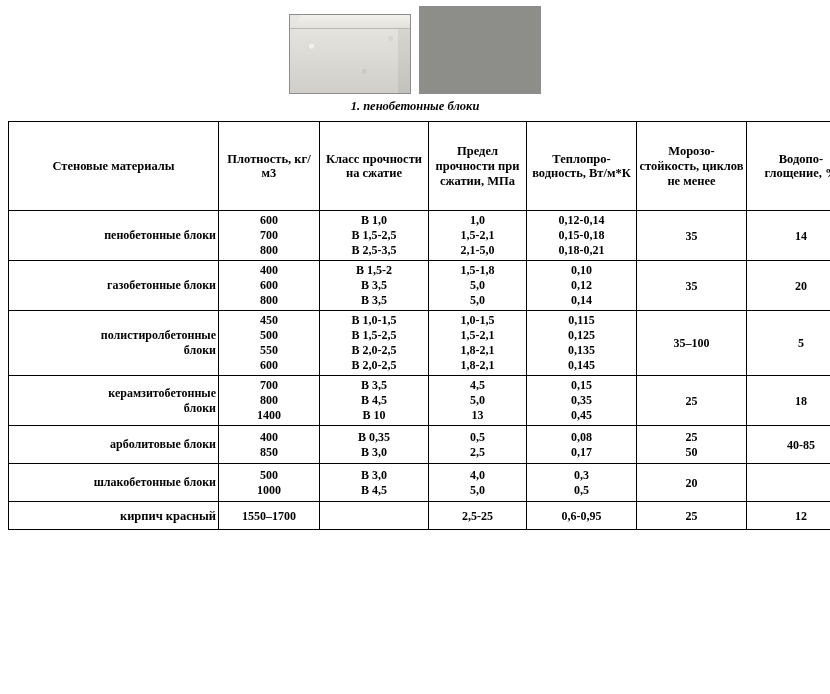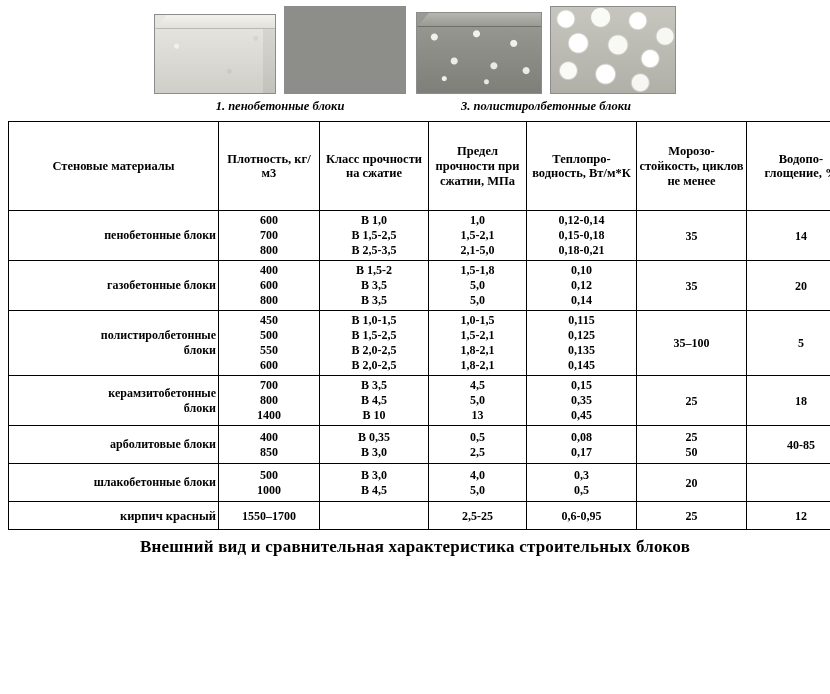--- a/index.html
+++ b/index.html
@@ -17,23 +17,24 @@
   .page {
     position: relative;
     width: 830px;
     height: 694px;
   }
 
   
   .gallery-row {
     display: flex;
     justify-content: center;
-    align-items: flex-end;
+    align-items: center;
     gap: 10px;
     padding-top: 6px;
+    flex-direction: column;
   }
   .gallery-row.second {
     padding-top: 4px;
     gap: 14px;
   }
   .specimen {
     display: flex;
     flex-direction: column;
     align-items: center;
   }
@@ -322,27 +323,20 @@
 
     <div class="specimen">
       <div class="pair">
         <div class="blk foam3d"></div>
         <div class="blk porous"></div>
       </div>
       <div class="caption">1. пенобетонные блоки</div>
     </div>
 
 
-    <div class="specimen">
-      <div class="pair">
-        <div class="blk polyblk"></div>
-        <div class="blk beads"></div>
-      </div>
-      <div class="caption">3. полистиролбетонные блоки</div>
-    </div>
 
   </div>
 
 
   <div class="table-wrap">
     <table>
       <thead>
         <tr>
           <th style="width:205px" class="multi">Стеновые материалы</th>
           <th style="width:96px" class="multi">Плотность,
@@ -484,15 +478,14 @@
           <td>2,5-25</td>
           <td>0,6-0,95</td>
           <td>25</td>
           <td>12</td>
         </tr>
 
       </tbody>
     </table>
   </div>
 
-  <div class="footer-title">Внешний вид и сравнительная характеристика строительных блоков</div>
 
 </div>
 
 </body></html>

